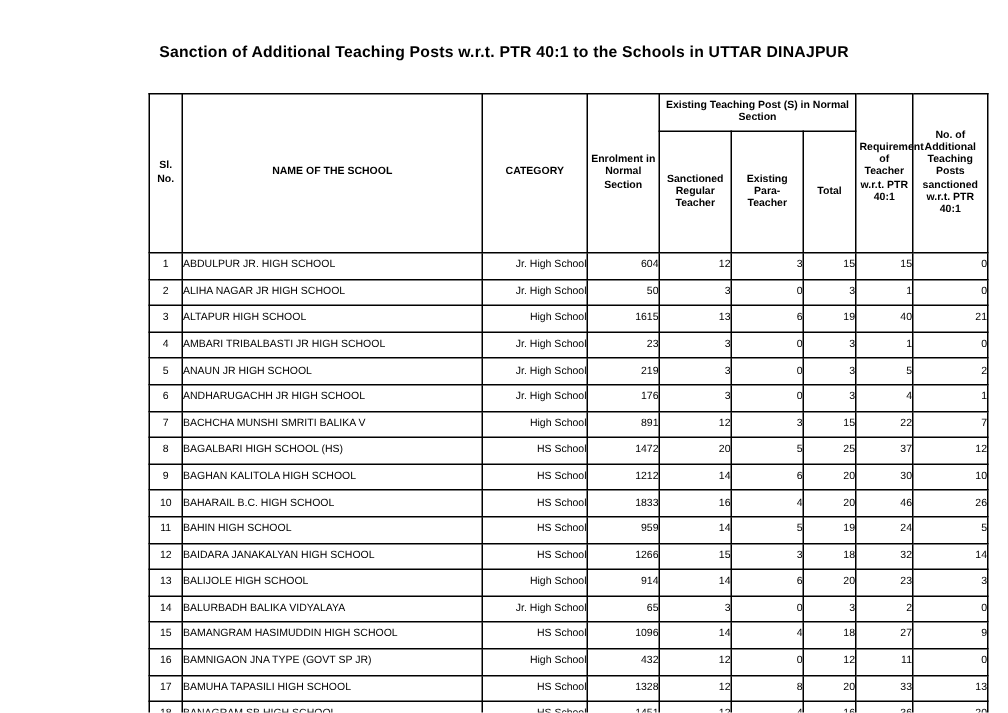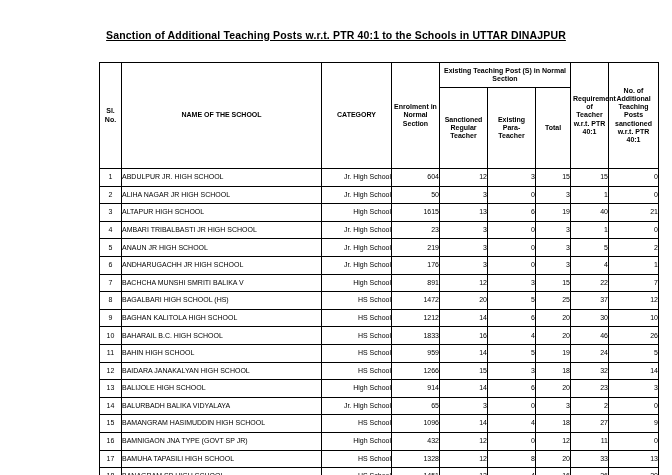--- a/index.html
+++ b/index.html
@@ -22,21 +22,20 @@
   }
   .doc-title {
     position: absolute;
     left: 0;
     top: 29px;
     width: 672px;
     text-align: center;
     font-size: 10.5px;
     font-weight: bold;
     letter-spacing: 0.15px;
-    text-decoration: underline;
   }
   .table-wrap {
     position: absolute;
     left: 99px;
     top: 62px;
     width: 537px;
   }
   table.sheet {
     border-collapse: collapse;
     table-layout: fixed;

